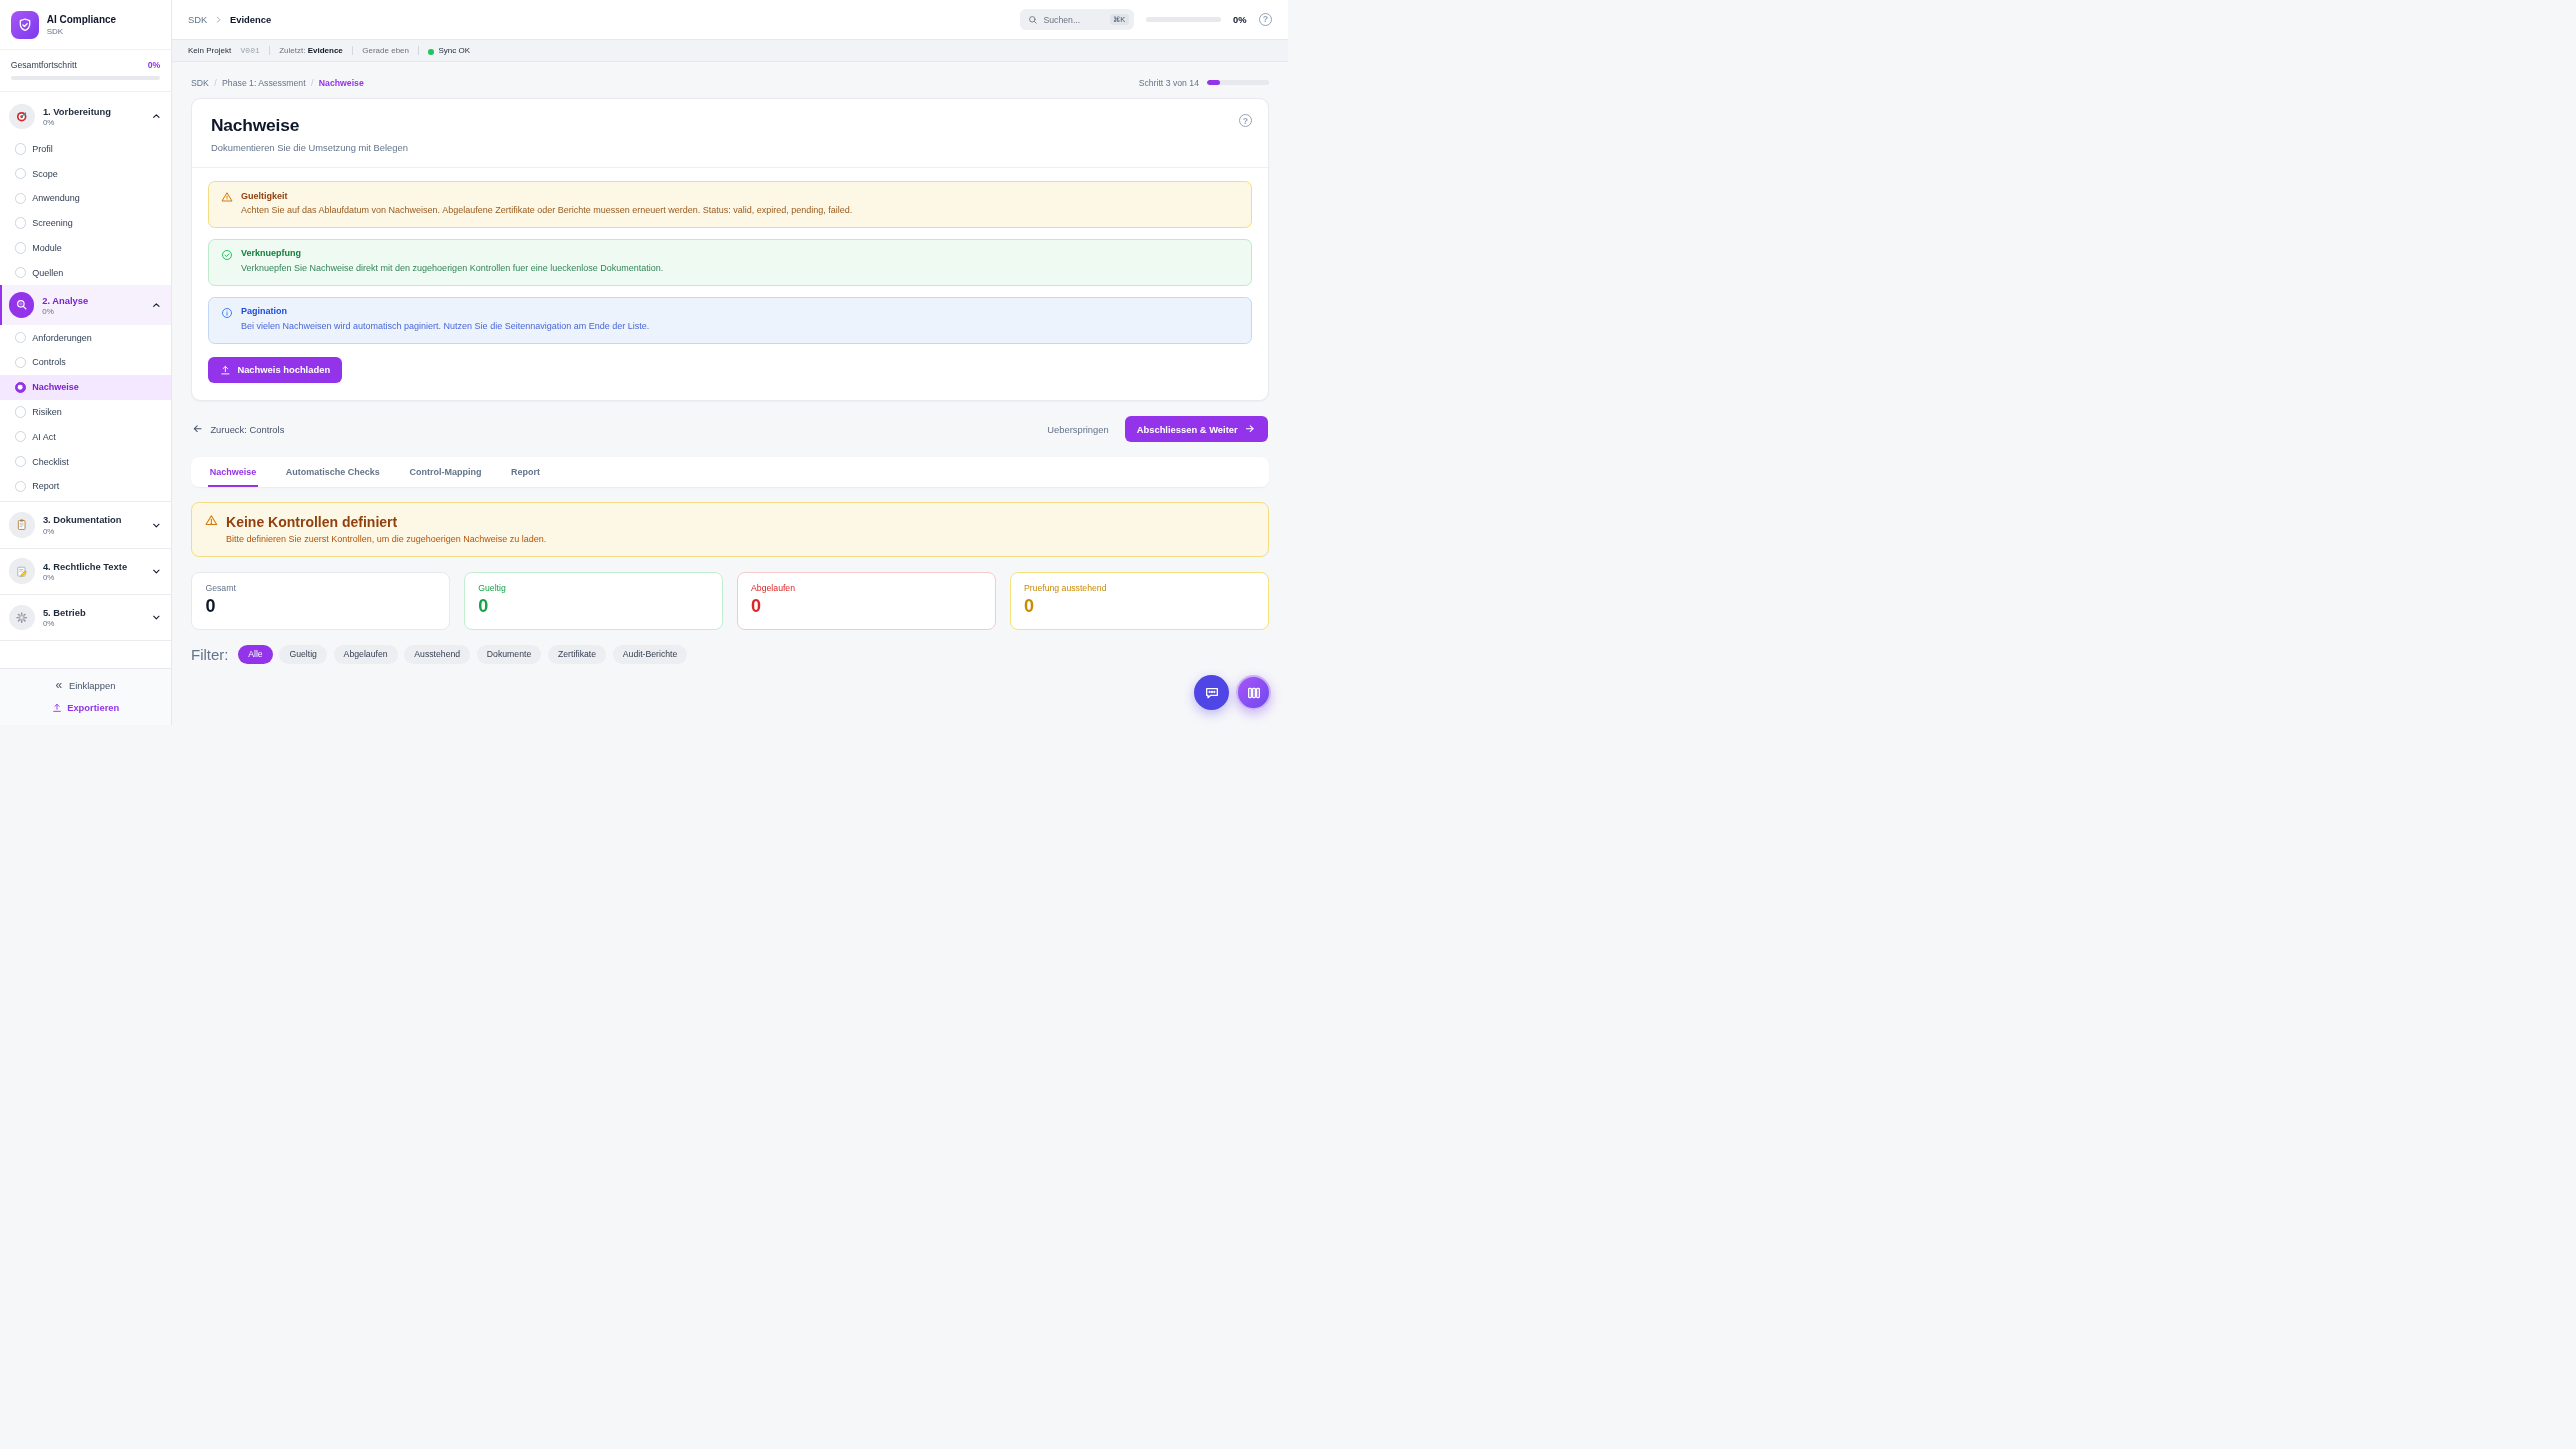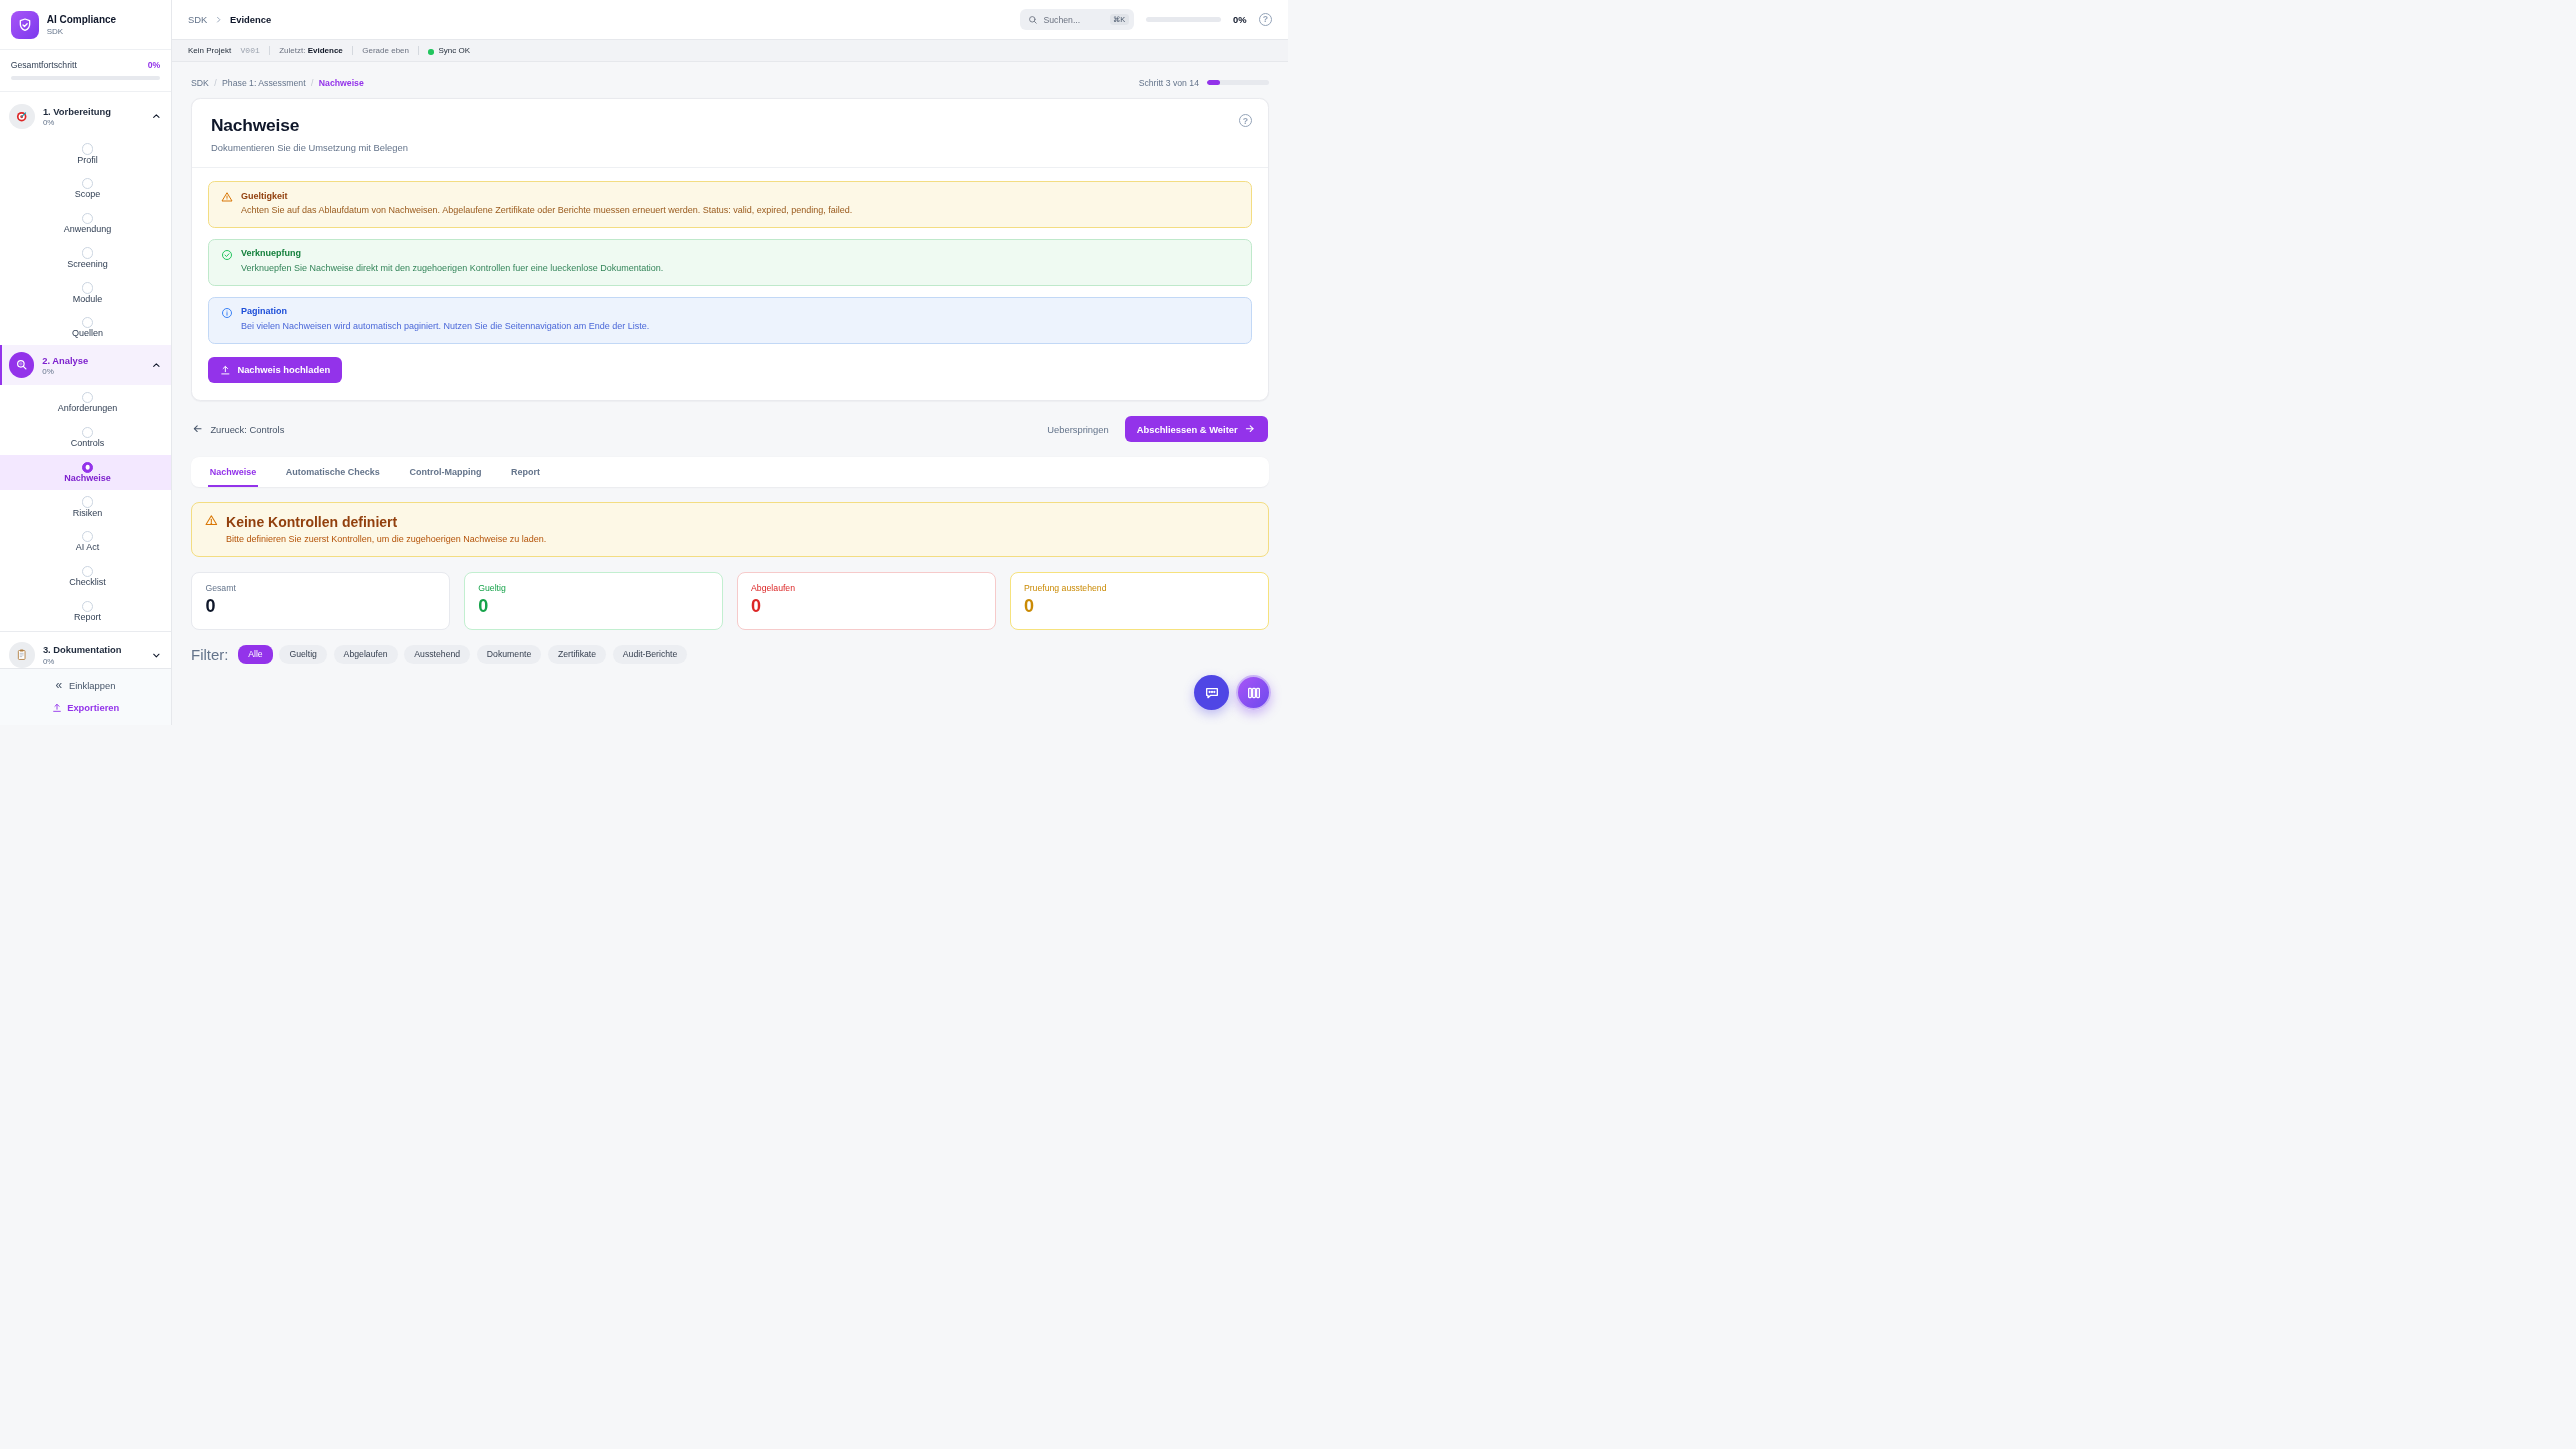--- a/index.html
+++ b/index.html
@@ -28,21 +28,21 @@
   .nav{flex:1;overflow:hidden;padding-top:4px;}
   .sec-head{display:flex;align-items:center;gap:8px;padding:7.4px 9.4px;cursor:pointer;position:relative;}
   .sec-head.active{background:#f6f1fd;border-left:2.7px solid var(--accent);padding-left:6.7px;}
   .sec-ico{width:25.5px;height:25.5px;border-radius:50%;background:#ebedf0;display:flex;align-items:center;justify-content:center;flex:none;}
   .sec-head.active .sec-ico{background:var(--accent);}
   .sec-meta{display:flex;flex-direction:column;gap:1.3px;min-width:0;}
   .sec-title{font-size:9.4px;font-weight:700;color:#1e293b;white-space:nowrap;}
   .sec-head.active .sec-title{color:var(--accent-dark);}
   .sec-pct{font-size:8px;color:#64748b;}
   .chev{margin-left:auto;color:#0f172a;}
-  .nav-item{display:flex;align-items:center;gap:0;padding:6.7px 10.7px 6.7px 14.8px;font-size:9px;color:#334155;cursor:pointer;flex-direction:column;}
+  .nav-item{display:flex;align-items:center;gap:6px;padding:6.7px 10.7px 6.7px 14.8px;font-size:9px;color:#334155;cursor:pointer;}
   .nav-item .radio{width:11.4px;height:11.4px;border-radius:50%;border:1.3px solid #cbd5e1;flex:none;background:#fff;}
   .nav-item.active{background:#f3e8ff;color:var(--accent-dark);font-weight:700;}
   .nav-item.active .radio{border-color:var(--accent);background:var(--accent);position:relative;}
   .nav-item.active .radio::after{content:"";position:absolute;left:50%;top:50%;width:4.7px;height:4.7px;border-radius:50%;background:#fff;transform:translate(-50%,-50%);}
   .sdiv{height:0.7px;background:#e9ebef;margin:2.7px 0;}
   .side-footer{border-top:0.7px solid #e6e8ec;background:#f8fafc;padding:10.7px 9.4px 12px;text-align:center;}
   .collapse-btn{display:flex;align-items:center;justify-content:center;gap:6.7px;font-size:9.4px;color:#475569;cursor:pointer;}
   .collapse-btn .laquo{font-size:12px;line-height:1;color:#475569;}
   .export-btn{display:flex;align-items:center;justify-content:center;gap:5.4px;font-size:9.4px;font-weight:600;color:var(--accent);margin-top:10.7px;cursor:pointer;}
   
@@ -116,21 +116,21 @@
   .stat .sval{font-size:18px;font-weight:800;color:#0f172a;margin-top:3.4px;}
   .stat.green{border-color:#c2efd0;}
   .stat.green .slabel,.stat.green .sval{color:var(--success);}
   .stat.red{border-color:#f6caca;}
   .stat.red .slabel,.stat.red .sval{color:var(--danger);}
   .stat.amber{border-color:#f6e27d;}
   .stat.amber .slabel,.stat.amber .sval{color:var(--warning);}
   .filterrow{display:flex;align-items:center;gap:6.7px;margin-top:14.8px;}
   .filterlabel{font-size:15px;color:#64748b;margin-right:3px;}
   .pill{font-size:8.7px;font-weight:500;color:#374151;background:#eceef2;border-radius:670px;padding:4.7px 10px;cursor:pointer;white-space:nowrap;}
-  .pill.active{background:var(--accent);color:#fff;border-radius:8px;}
+  .pill.active{background:var(--accent);color:#fff;}
   .fabs{position:absolute;right:17px;bottom:14.8px;display:flex;align-items:center;gap:6.7px;}
   .fab{width:35px;height:35px;border-radius:50%;display:flex;align-items:center;justify-content:center;cursor:pointer;}
   .fab-chat{background:#4f46e5;box-shadow:0 4px 10.7px rgba(79,70,229,.35);}
   .fab-cols{background:linear-gradient(135deg,#a855f7,#6d4aed);border:2px solid #c9b2f6;box-shadow:0 4px 10.7px rgba(124,58,237,.35);}
 </style>
 </head>
 <body>
 
 <aside class="sidebar">
   <div class="side-header">

